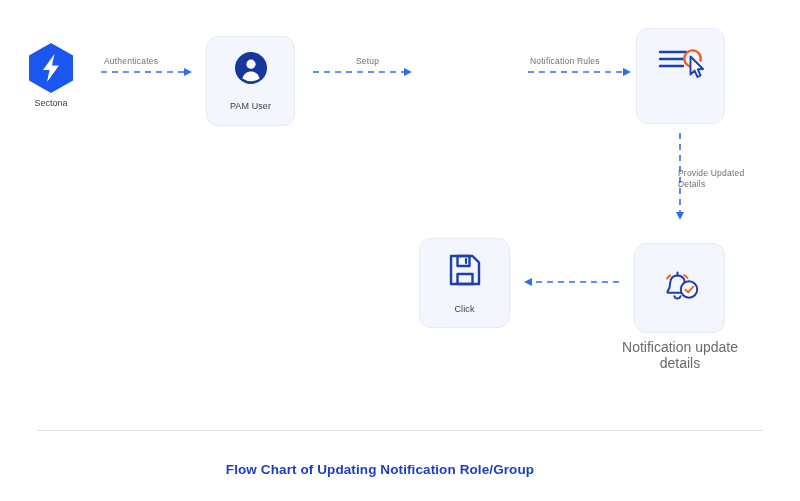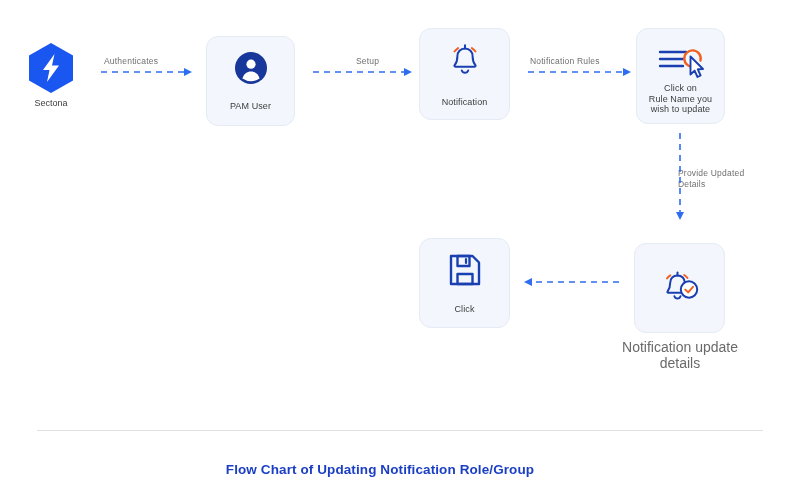--- a/index.html
+++ b/index.html
@@ -129,52 +129,37 @@
     </span>
     <span class="node-label">PAM User</span>
   </div>
 
   <div class="edge-label" style="left:342px; top:56px;margin-left:14px;">Setup</div>
   <svg class="arrow-svg" style="left:312px; top:66px;" width="104" height="12">
     <line x1="1" y1="6" x2="92" y2="6" stroke="#2f6df0" stroke-width="1.6" stroke-dasharray="6,5"></line>
     <polygon points="92,2 100,6 92,10" fill="#2f6df0"></polygon>
   </svg>
 
-  <div class="node-box" style="left:419px; top:28px; width:91px; height:92px;">
-    <span class="node-icon">
-      <svg width="40" height="40" viewBox="0 0 40 40">
-        <path d="M9.5 10.5a12 12 0 0 1 3.6-3.4" stroke="#f2601f" stroke-width="2" stroke-linecap="round" fill="none"></path>
-        <path d="M30.5 10.5a12 12 0 0 0-3.6-3.4" stroke="#f2601f" stroke-width="2" stroke-linecap="round" fill="none"></path>
-        <path d="M20 7.5c-4.6 0-7.6 3.3-7.6 7.7 0 5.6-1.6 7.5-2.8 9-0.5.6-.1 1.5.7 1.5h19.4c.8 0 1.2-.9.7-1.5-1.2-1.5-2.8-3.4-2.8-9 0-4.4-3-7.7-7.6-7.7z" stroke="#1a3fb0" stroke-width="2" fill="none" stroke-linejoin="round"></path>
-        <path d="M16.8 29.5a3.4 3.4 0 0 0 6.4 0" stroke="#1a3fb0" stroke-width="2" fill="none" stroke-linecap="round"></path>
-        <line x1="20" y1="4.2" x2="20" y2="7.4" stroke="#1a3fb0" stroke-width="2" stroke-linecap="round"></line>
-      </svg>
-    </span>
-    <span class="node-label">Notification</span>
-  </div>
 
   <div class="edge-label" style="left:530px; top:56px;text-align:center;">Notification Rules</div>
   <svg class="arrow-svg" style="left:527px; top:66px;" width="108" height="12">
     <line x1="1" y1="6" x2="96" y2="6" stroke="#2f6df0" stroke-width="1.6" stroke-dasharray="6,5"></line>
     <polygon points="96,2 104,6 96,10" fill="#2f6df0"></polygon>
   </svg>
 
   <div class="node-box" style="left:636px; top:28px; width:89px; height:96px; justify-content:flex-start; padding-top:14px;">
     <span class="node-icon">
       <svg width="50" height="36" viewBox="0 0 50 36">
         <line x1="4" y1="9" x2="30" y2="9" stroke="#1a3fb0" stroke-width="2.4" stroke-linecap="round"></line>
         <line x1="4" y1="16" x2="27" y2="16" stroke="#1a3fb0" stroke-width="2.4" stroke-linecap="round"></line>
         <line x1="4" y1="23" x2="27" y2="23" stroke="#1a3fb0" stroke-width="2.4" stroke-linecap="round"></line>
         <path d="M44.5 17.5a8.2 8.2 0 1 0-6.2 6.1" stroke="#f2601f" stroke-width="2.4" fill="none" stroke-linecap="round"></path>
         <path d="M34.5 13.5 L34.5 31.5 L38.6 27.6 L41.5 34 L44.6 32.5 L41.8 26.3 L47 26 Z" fill="#ffffff" stroke="#1a3fb0" stroke-width="1.9" stroke-linejoin="round"></path>
       </svg>
     </span>
-    <span class="node-label" style="margin-top:4px; line-height:10.5px;">Click on
-Rule Name you
-wish to update</span>
   </div>
 
   <div class="edge-label" style="left:678px; top:168px;">Provide Updated
 Details</div>
   <svg class="arrow-svg" style="left:674px; top:132px;" width="12" height="94">
     <line x1="6" y1="1" x2="6" y2="80" stroke="#2f6df0" stroke-width="1.6" stroke-dasharray="6,5"></line>
     <polygon points="2,80 10,80 6,88" fill="#2f6df0"></polygon>
   </svg>
 
   <div class="node-box" style="left:634px; top:243px; width:91px; height:90px;">

